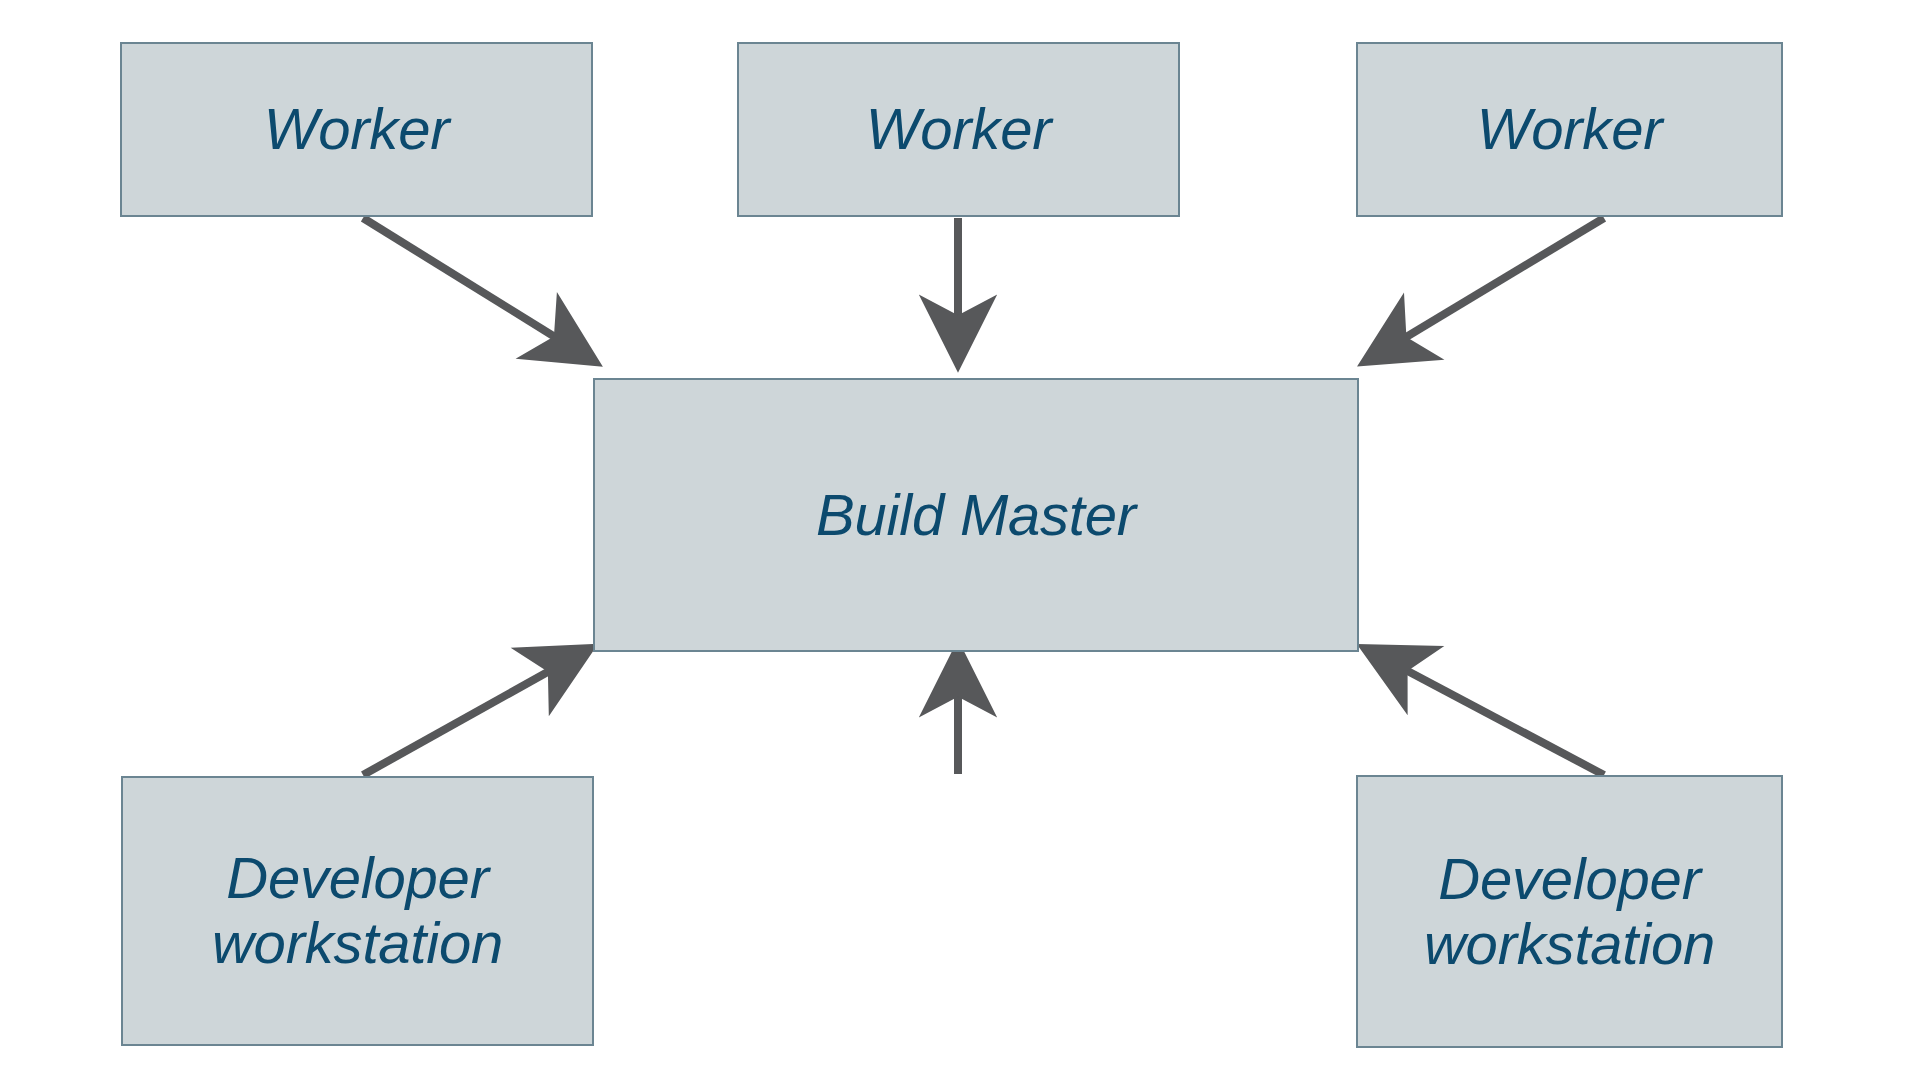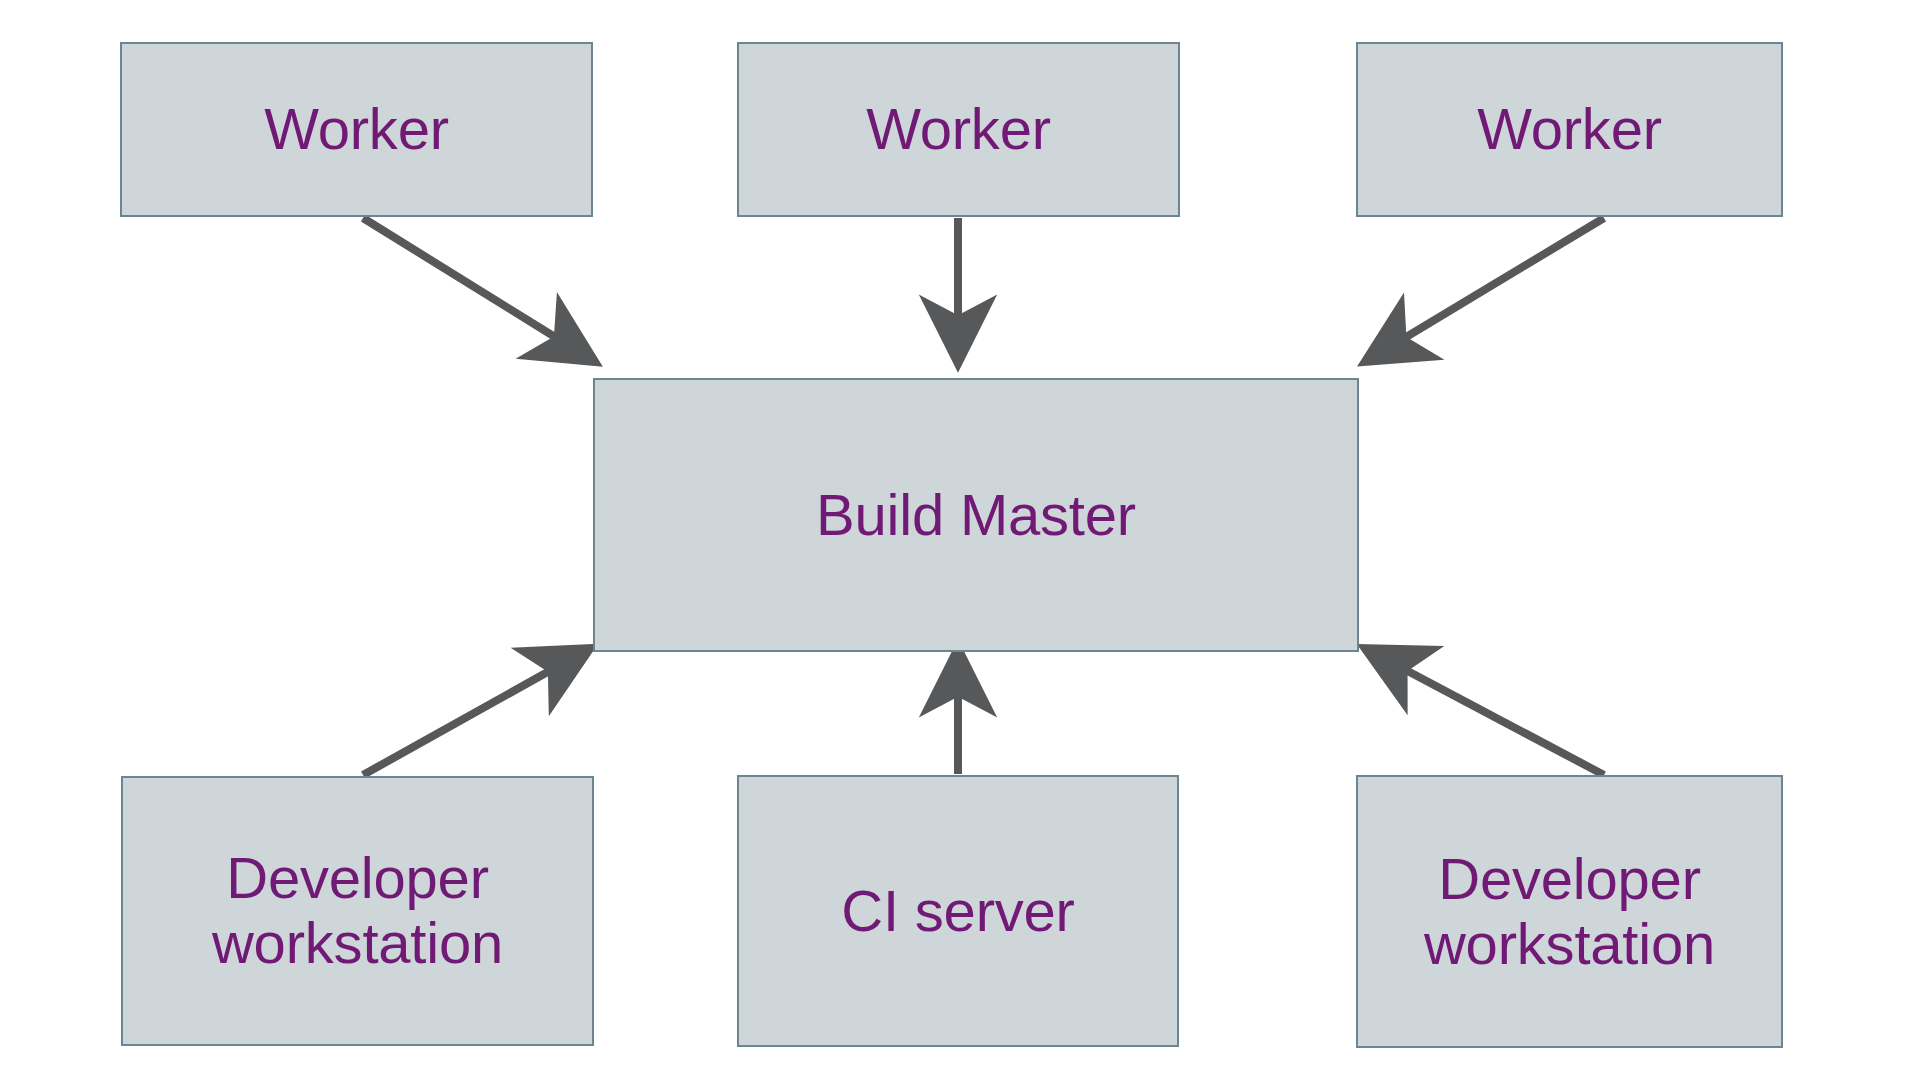--- a/index.html
+++ b/index.html
@@ -28,26 +28,27 @@
   }
   .node {
     position: absolute;
     box-sizing: border-box;
     background: #ced6d9;
     border: 2px solid #6b8592;
     display: flex;
     align-items: center;
     justify-content: center;
     text-align: center;
-    color: #701a75;
+    color: #0c4a6e;
     font-family: "Liberation Sans", sans-serif;
     font-weight: 400;
     line-height: 1.12;
     letter-spacing: -0.2px;
     white-space: pre-line;
+    font-style: italic;
   }
   .node-label {
     display: block;
     width: 100%;
     padding: 0 8px;
     box-sizing: border-box;
     white-space: pre-line;
   }
   
   #node-worker-1 { left: 120px; top: 42px;  width: 473px; height: 175px; font-size: 58px; }
@@ -109,22 +110,19 @@
 
   <div class="node" id="node-build-master">
     <span class="node-label">Build Master</span>
   </div>
 
   <div class="node" id="node-dev-ws-left">
     <span class="node-label">Developer
 workstation</span>
   </div>
 
-  <div class="node" id="node-ci-server">
-    <span class="node-label">CI server</span>
-  </div>
 
   <div class="node" id="node-dev-ws-right">
     <span class="node-label">Developer
 workstation</span>
   </div>
 
 </div>
 
 </body></html>

